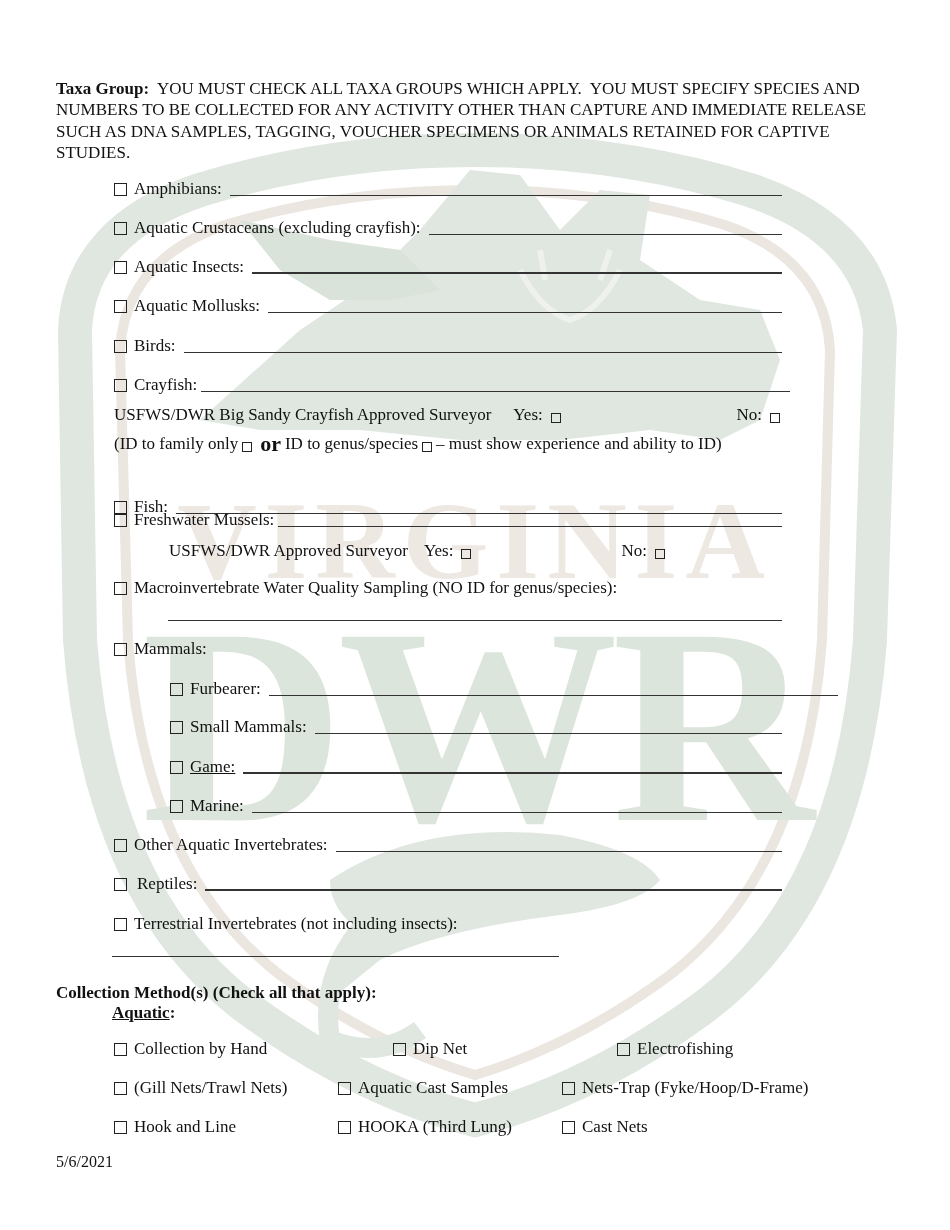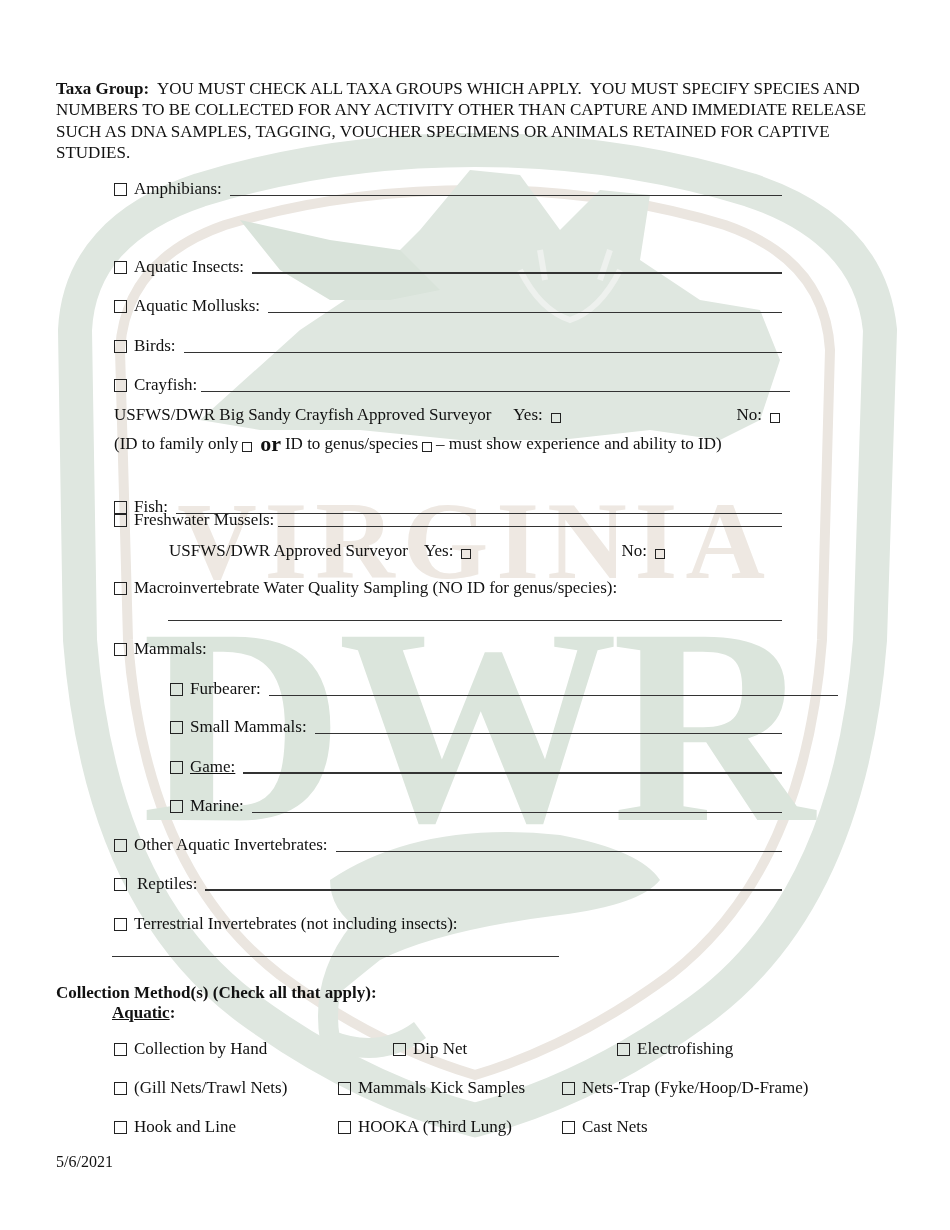--- a/index.html
+++ b/index.html
@@ -60,20 +60,25 @@
   <div class="intro">
     <b>Taxa Group:</b><span style="white-space:pre-wrap">  YOU MUST CHECK ALL TAXA GROUPS WHICH APPLY.  YOU MUST SPECIFY SPECIES AND NUMBERS TO BE COLLECTED FOR ANY ACTIVITY OTHER THAN CAPTURE AND IMMEDIATE RELEASE SUCH AS DNA SAMPLES, TAGGING, VOUCHER SPECIMENS OR ANIMALS RETAINED FOR CAPTIVE STUDIES.</span>
   </div>
 
   <div class="row" style="left:114px; top:179px; width:668px;">
     <span class="cb"></span>
     <span>Amphibians:</span>
     <span class="line"></span>
   </div>
 
+  <div class="row" style="left:114px; top:218px; width:668px;">
+    <span class="cb"></span>
+    <span>Aquatic Crustaceans (excluding crayfish):</span>
+    <span class="line"></span>
+  </div>
 
   <div class="row" style="left:114px; top:257px; width:668px;">
     <span class="cb"></span>
     <span>Aquatic Insects:</span>
     <span class="line thick"></span>
   </div>
 
   <div class="row" style="left:114px; top:296px; width:668px;">
     <span class="cb"></span>
     <span>Aquatic Mollusks:</span>
@@ -201,21 +206,21 @@
     <span class="cb"></span>
     <span>Electrofishing</span>
   </div>
 
   <div class="method" style="left:114px; top:1078px;">
     <span class="cb"></span>
     <span>(Gill Nets/Trawl Nets)</span>
   </div>
   <div class="method" style="left:338px; top:1078px;">
     <span class="cb"></span>
-    <span>Mammals Kick Samples</span>
+    <span>Aquatic Cast Samples</span>
   </div>
   <div class="method" style="left:562px; top:1078px;">
     <span class="cb"></span>
     <span>Nets-Trap (Fyke/Hoop/D-Frame)</span>
   </div>
 
   <div class="method" style="left:114px; top:1117px;">
     <span class="cb"></span>
     <span>Hook and Line</span>
   </div>

